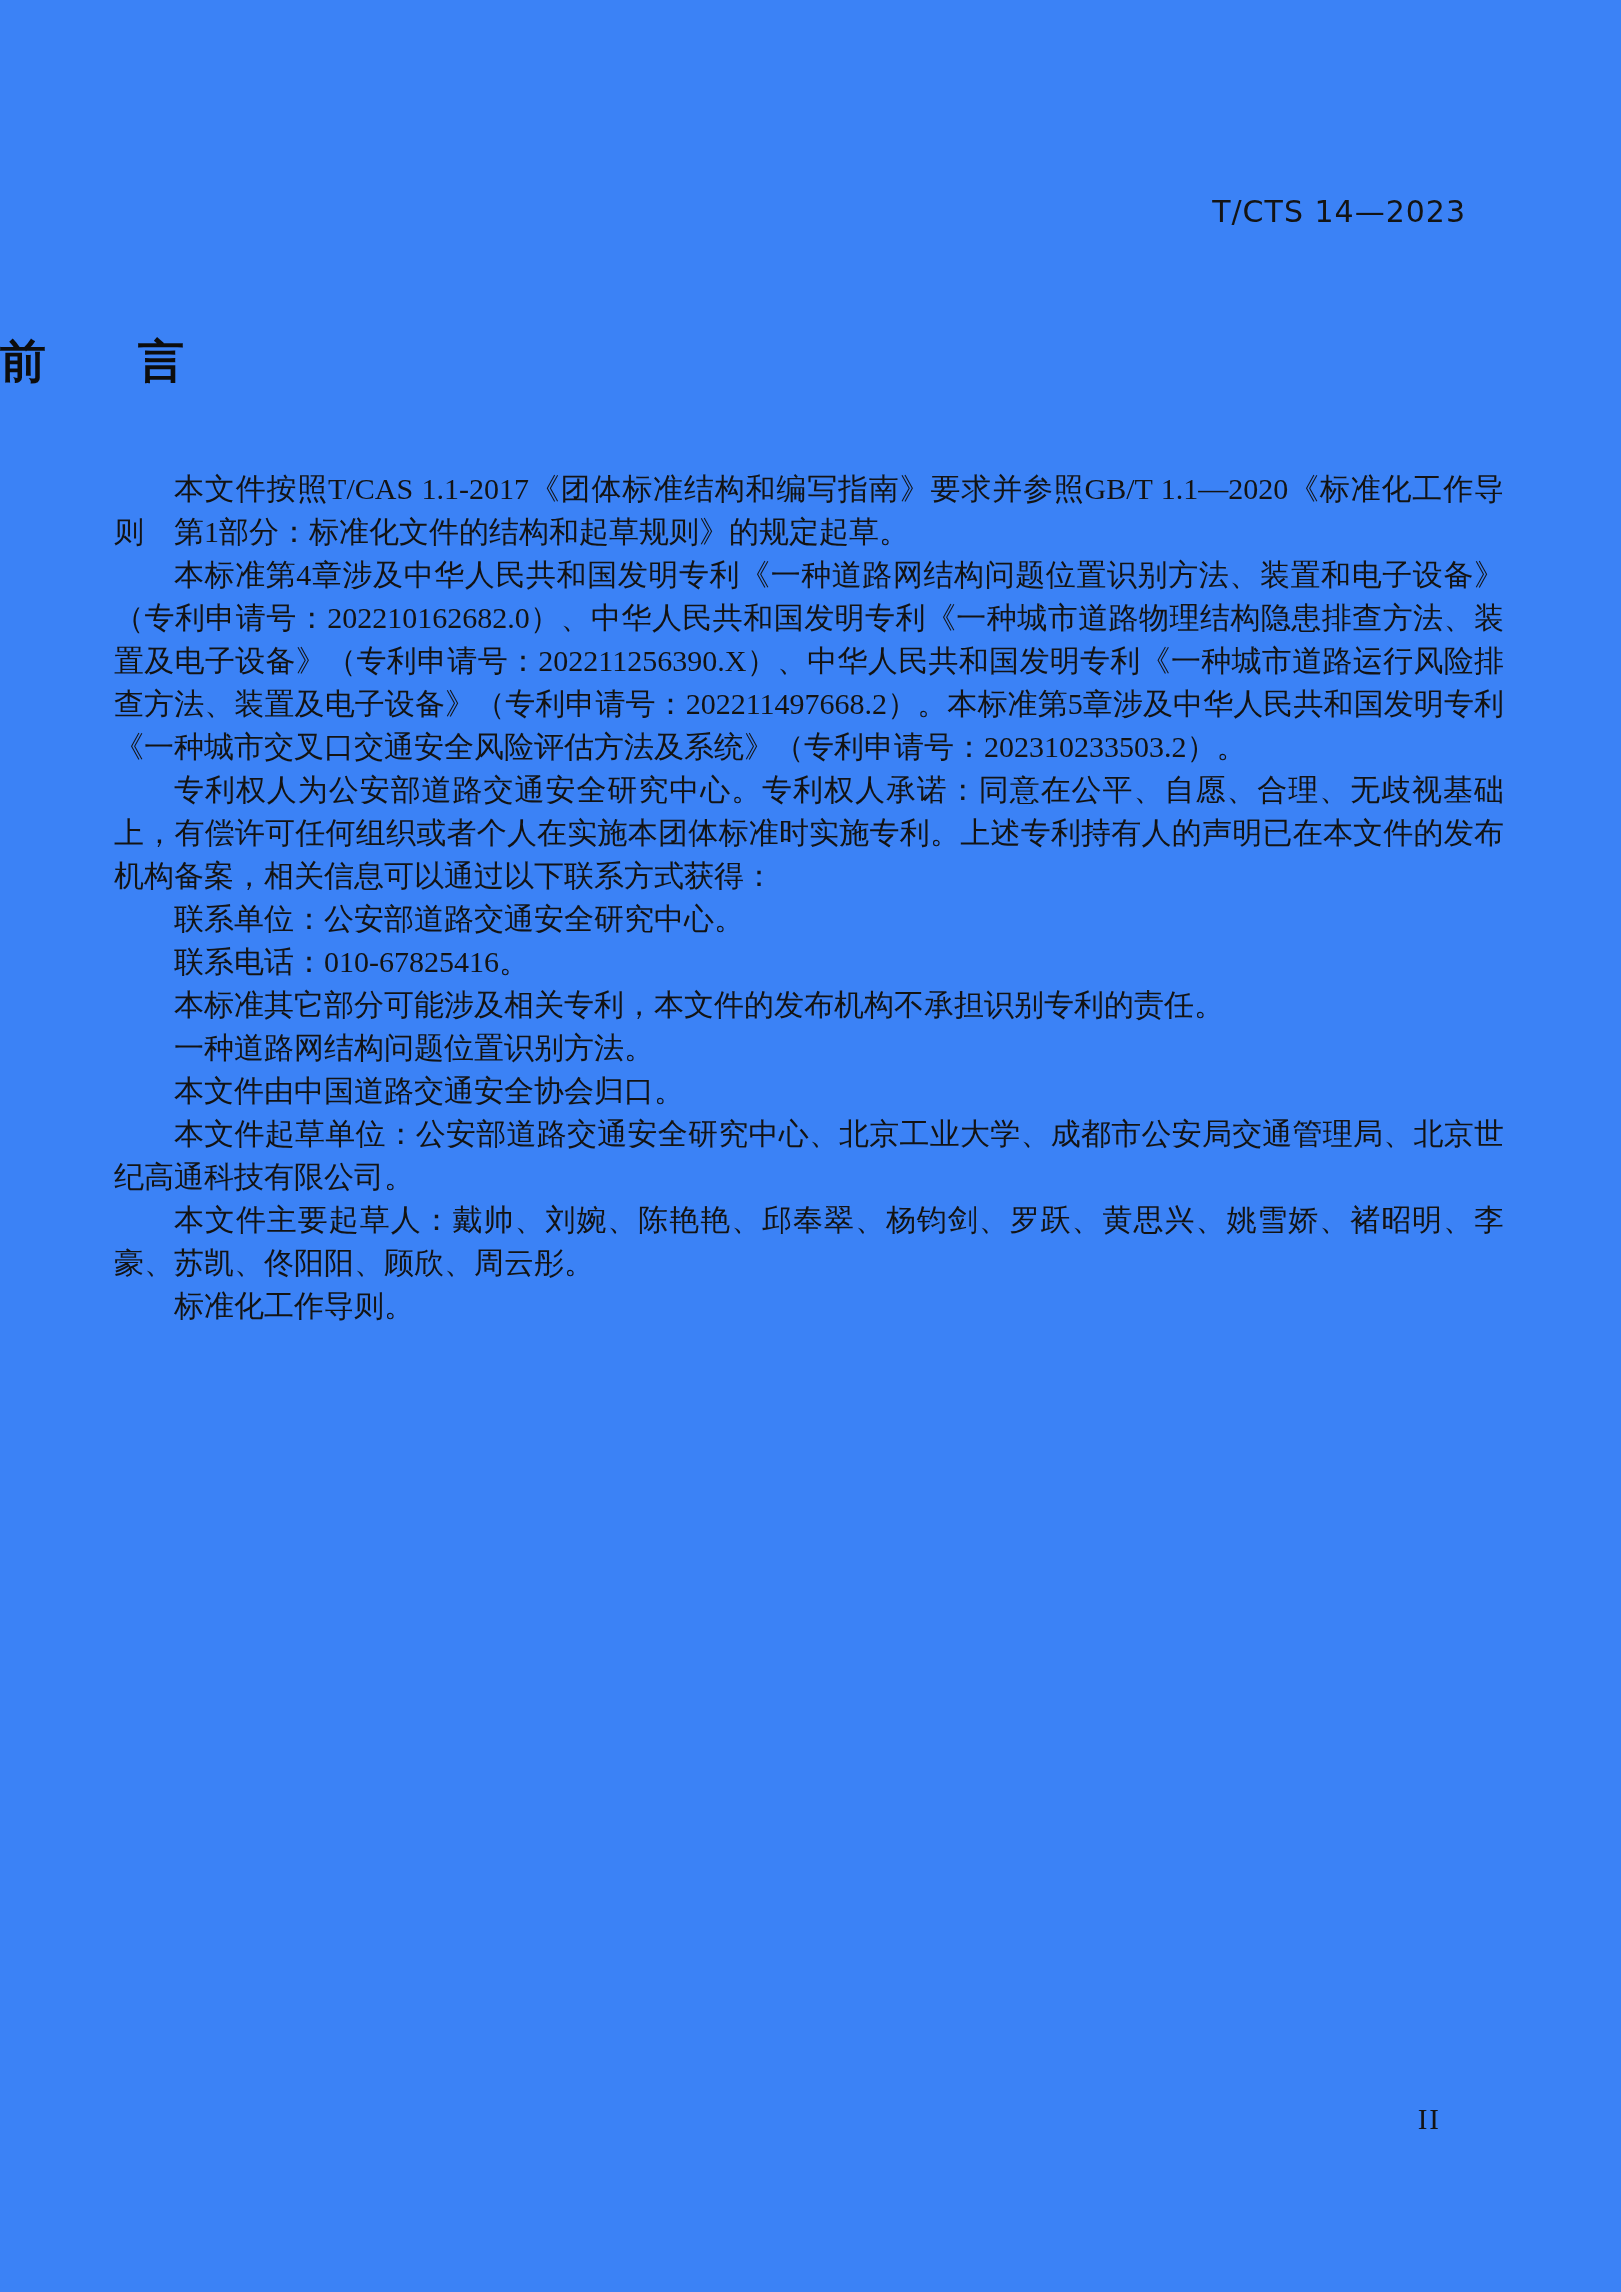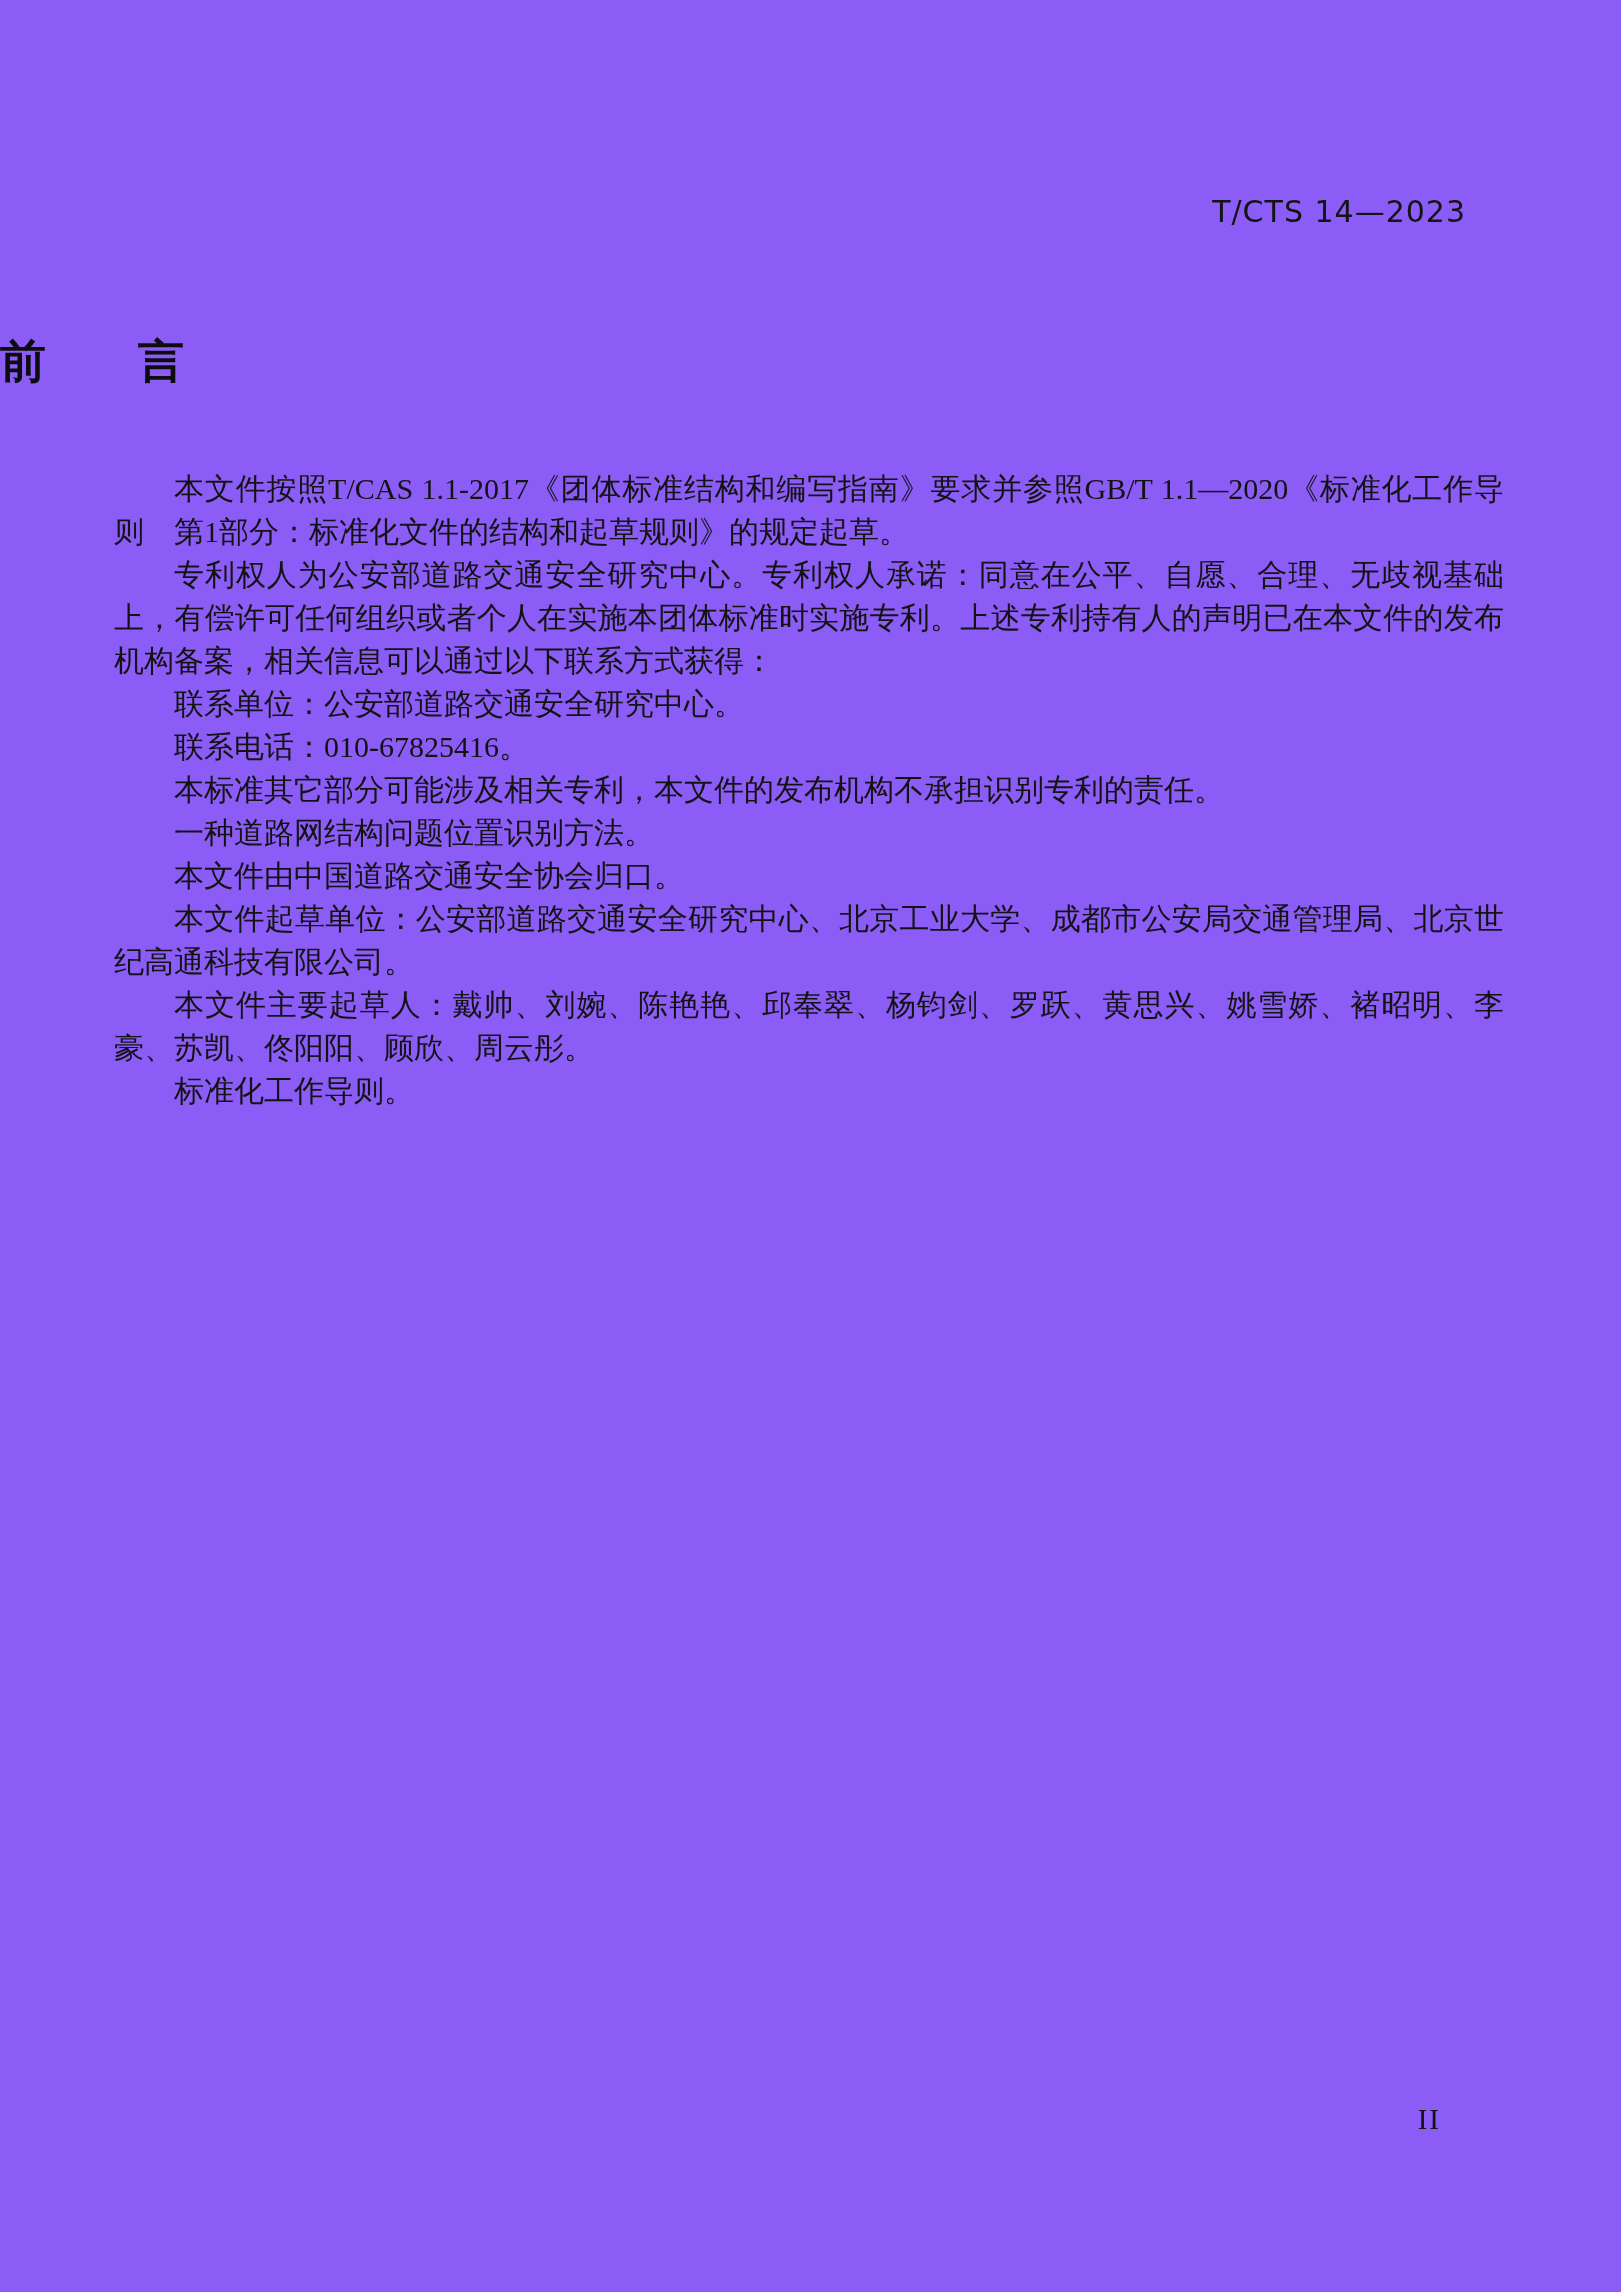--- a/index.html
+++ b/index.html
@@ -3,21 +3,21 @@
 <meta charset="utf-8">
 <title>T/CTS 14—2023 前言</title>
 <style>
   * { margin: 0; padding: 0; box-sizing: border-box; }
   html, body { background: #e8e8e8; }
   .page {
     position: relative;
     width: 1621px;
     height: 2293px;
     margin: 0 auto;
-    background: #8b5cf6;
+    background: #3b82f6;
     color: #111111;
     font-family: "Liberation Serif", "DejaVu Serif", serif;
     overflow: hidden;
   }
   .doc-header {
     position: absolute;
     top: 194px;
     right: 155px;
     font-size: 30px;
     letter-spacing: 1px;
@@ -67,20 +67,21 @@
 <body>
 
 <div class="page">
 
   <div class="doc-header">T/CTS 14—2023</div>
 
   <div class="doc-title">前　　言</div>
 
   <div class="doc-body">
     <p>本文件按照T/CAS 1.1-2017《团体标准结构和编写指南》要求并参照GB/T 1.1—2020《标准化工作导则　第1部分：标准化文件的结构和起草规则》的规定起草。</p>
+    <p>本标准第4章涉及中华人民共和国发明专利《一种道路网结构问题位置识别方法、装置和电子设备》（专利申请号：202210162682.0）、中华人民共和国发明专利《一种城市道路物理结构隐患排查方法、装置及电子设备》（专利申请号：202211256390.X）、中华人民共和国发明专利《一种城市道路运行风险排查方法、装置及电子设备》（专利申请号：202211497668.2）。本标准第5章涉及中华人民共和国发明专利《一种城市交叉口交通安全风险评估方法及系统》（专利申请号：202310233503.2）。</p>
     <p>专利权人为公安部道路交通安全研究中心。专利权人承诺：同意在公平、自愿、合理、无歧视基础上，有偿许可任何组织或者个人在实施本团体标准时实施专利。上述专利持有人的声明已在本文件的发布机构备案，相关信息可以通过以下联系方式获得：</p>
     <p>联系单位：公安部道路交通安全研究中心。</p>
     <p>联系电话：010-67825416。</p>
     <p>本标准其它部分可能涉及相关专利，本文件的发布机构不承担识别专利的责任。</p>
     <p>一种道路网结构问题位置识别方法。</p>
     <p>本文件由中国道路交通安全协会归口。</p>
     <p>本文件起草单位：公安部道路交通安全研究中心、北京工业大学、成都市公安局交通管理局、北京世纪高通科技有限公司。</p>
     <p>本文件主要起草人：戴帅、刘婉、陈艳艳、邱奉翠、杨钧剑、罗跃、黄思兴、姚雪娇、褚昭明、李豪、苏凯、佟阳阳、顾欣、周云彤。</p>
     <p>标准化工作导则。</p>
   </div>

